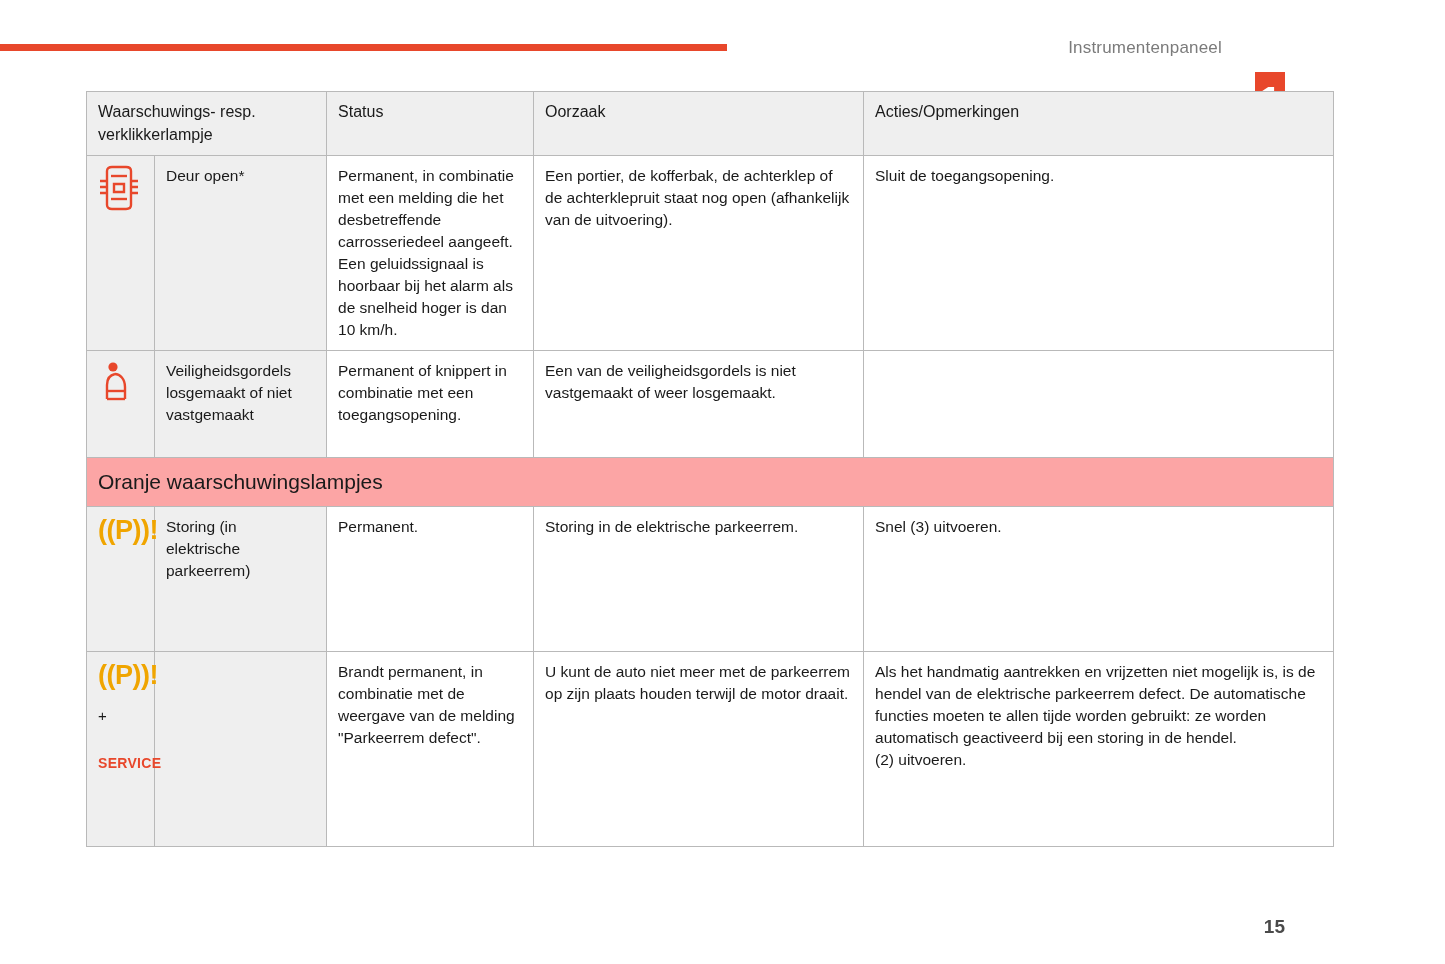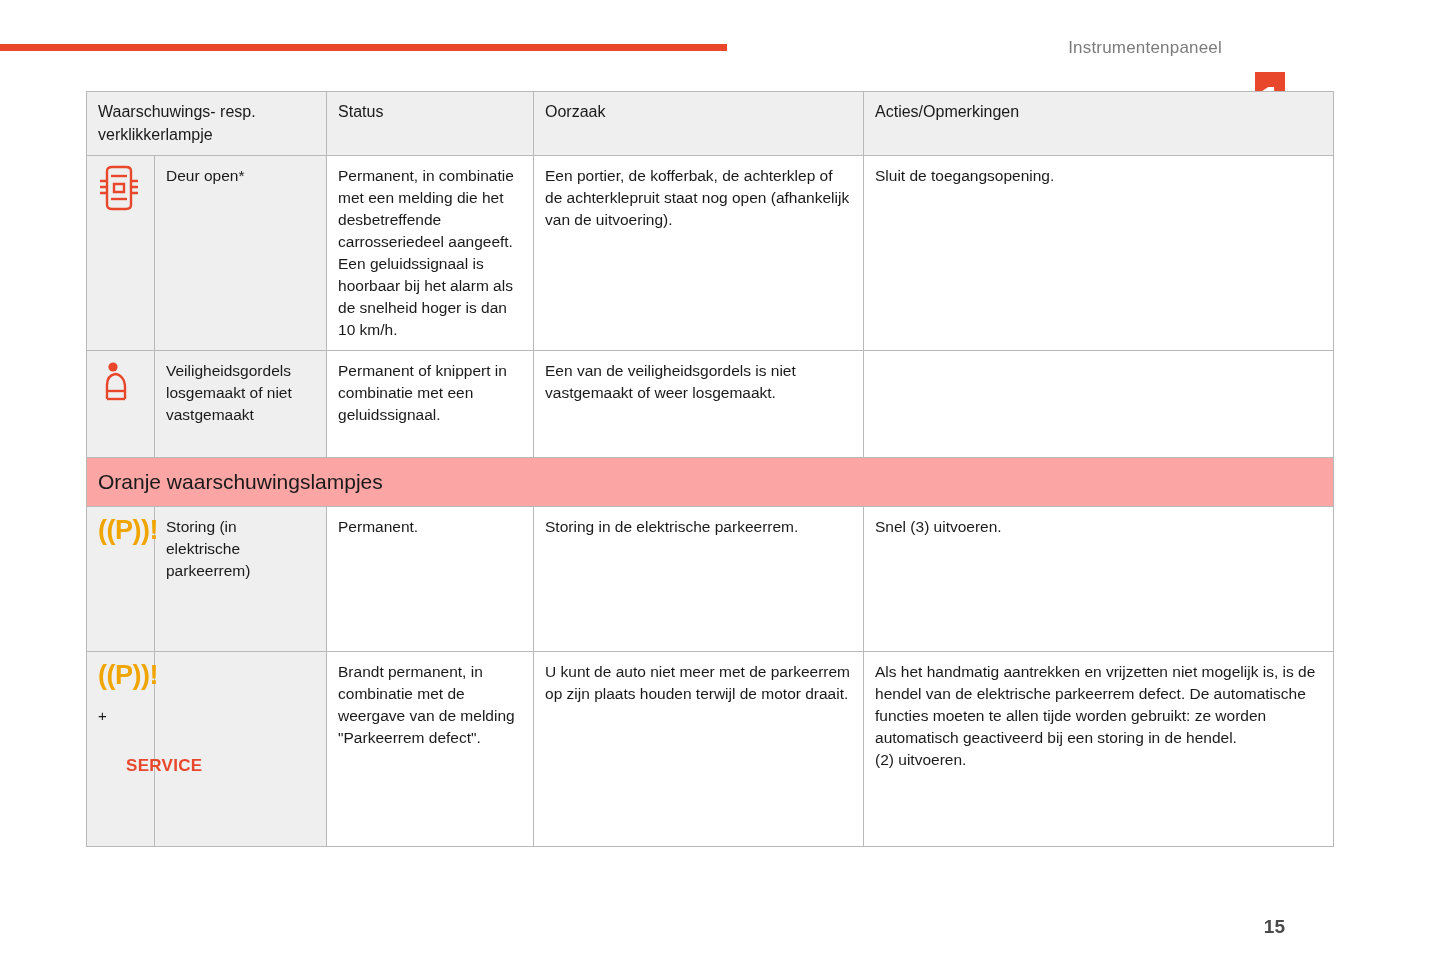--- a/index.html
+++ b/index.html
@@ -117,25 +117,24 @@
     font-size: 27px;
     font-weight: bold;
     color: #f0a500;
     line-height: 1.1;
     letter-spacing: -0.5px;
   }
   .icon-pbrake .excl { color: #f0a500; }
   .service-word {
     display: block;
     margin-top: 28px;
-    font-size: 17px;
+    font-size: 14px;
     font-weight: bold;
     color: #e8472b;
     letter-spacing: 0.3px;
-    margin-left: 28px;
   }
   .plus-sign {
     display: block;
     margin-top: 14px;
     font-size: 15px;
     color: #1a1a1a;
   }
   
   .footnote {
     position: absolute;
@@ -216,21 +215,21 @@
                 <circle cx="15" cy="7" r="4.6" fill="#e8472b" stroke="none"></circle>
                 <path d="M9 39 L9 25 C9 19 12 15 17 14"></path>
                 <path d="M9 39 L27 39"></path>
                 <path d="M27 39 L27 27 C27 19 22 14 17 14"></path>
                 <path d="M9 31 L27 31"></path>
               </g>
             </svg>
           </span>
         </td>
         <td class="name-cell">Veiligheidsgordels losgemaakt of niet vastgemaakt</td>
-        <td>Permanent of knippert in combinatie met een geluidssignaal.</td>
+        <td>Permanent of knippert in combinatie met een toegangsopening.</td>
         <td>Een van de veiligheidsgordels is niet vastgemaakt of weer losgemaakt.</td>
         <td></td>
       </tr>
 
       <tr class="section-row">
         <td colspan="5">Oranje waarschuwingslampjes</td>
       </tr>
 
       <tr class="shaded">
         <td class="icon-cell cell-h3">

